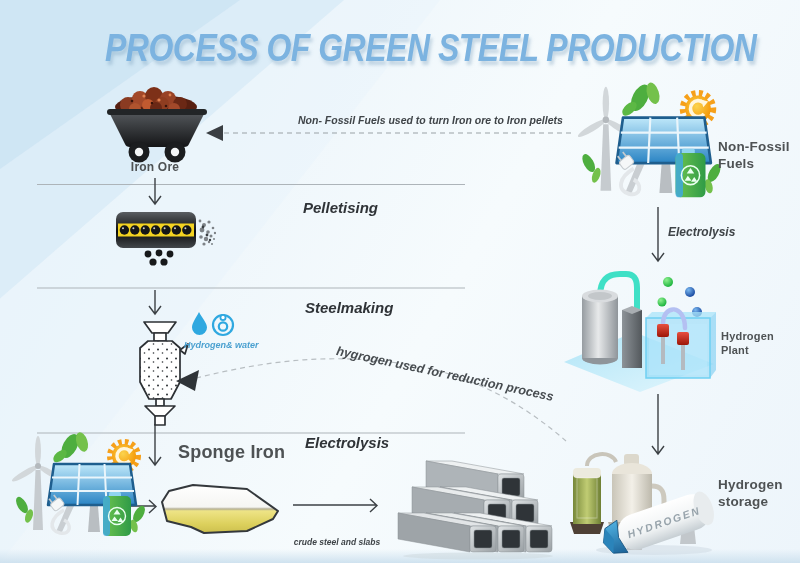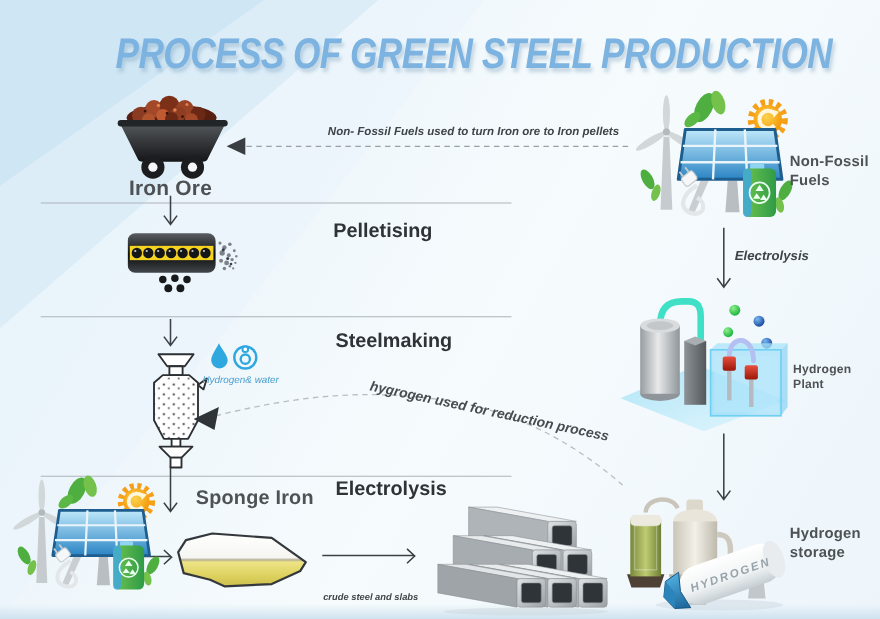--- a/index.html
+++ b/index.html
@@ -14,30 +14,30 @@
   .bg-b{background:#d9ebf7;clip-path:polygon(0 0,43% 0,0 53%);opacity:.85;}
   .bg-c{background:#cde4f3;clip-path:polygon(0 0,30% 0,0 30%);opacity:.85;}
   .bg-bottom{position:absolute;left:0;right:0;bottom:0;height:14px;
     background:linear-gradient(to bottom,rgba(190,220,240,0),#cfe2ef);}
   .title{
     position:absolute;left:105px;top:26px;width:610px;text-align:center;
     font-size:32px;font-weight:800;font-style:italic;letter-spacing:-0.5px;
     color:#7cb3e0;transform:scaleY(1.22);transform-origin:top center;
     text-shadow:2px 3px 3px rgba(110,150,180,.35);white-space:nowrap;
   }
-  .lbl{position:absolute;font-weight:700;color:#4e5254;font-size:19px;letter-spacing:.2px;line-height:1.25;}
-  .stage{position:absolute;font-weight:700;color:#2f3337;font-size:18px;}
+  .lbl{position:absolute;font-weight:700;color:#4e5254;font-size:12px;letter-spacing:.2px;line-height:1.25;}
+  .stage{position:absolute;font-style:italic;font-weight:700;color:#2f3337;font-size:15px;}
   .note{position:absolute;font-style:italic;font-weight:600;color:#3f4448;}
   .center{text-align:center;}
   .reduction-text{
     position:absolute;left:338px;top:344px;font-style:italic;font-weight:600;
     color:#474c50;font-size:12.5px;white-space:nowrap;
     transform:rotate(12deg);transform-origin:left top;
   }
-  .hyw{color:#4aa0d0;font-size:9px;font-weight:400;white-space:nowrap;}
+  .hyw{color:#4aa0d0;font-size:9px;font-weight:700;white-space:nowrap;}
   svg{display:block;}
 </style>
 </head>
 <body>
 
 <div class="canvas">
 
   <div class="bg bg-a"></div>
   <div class="bg bg-b"></div>
   <div class="bg bg-c"></div>

